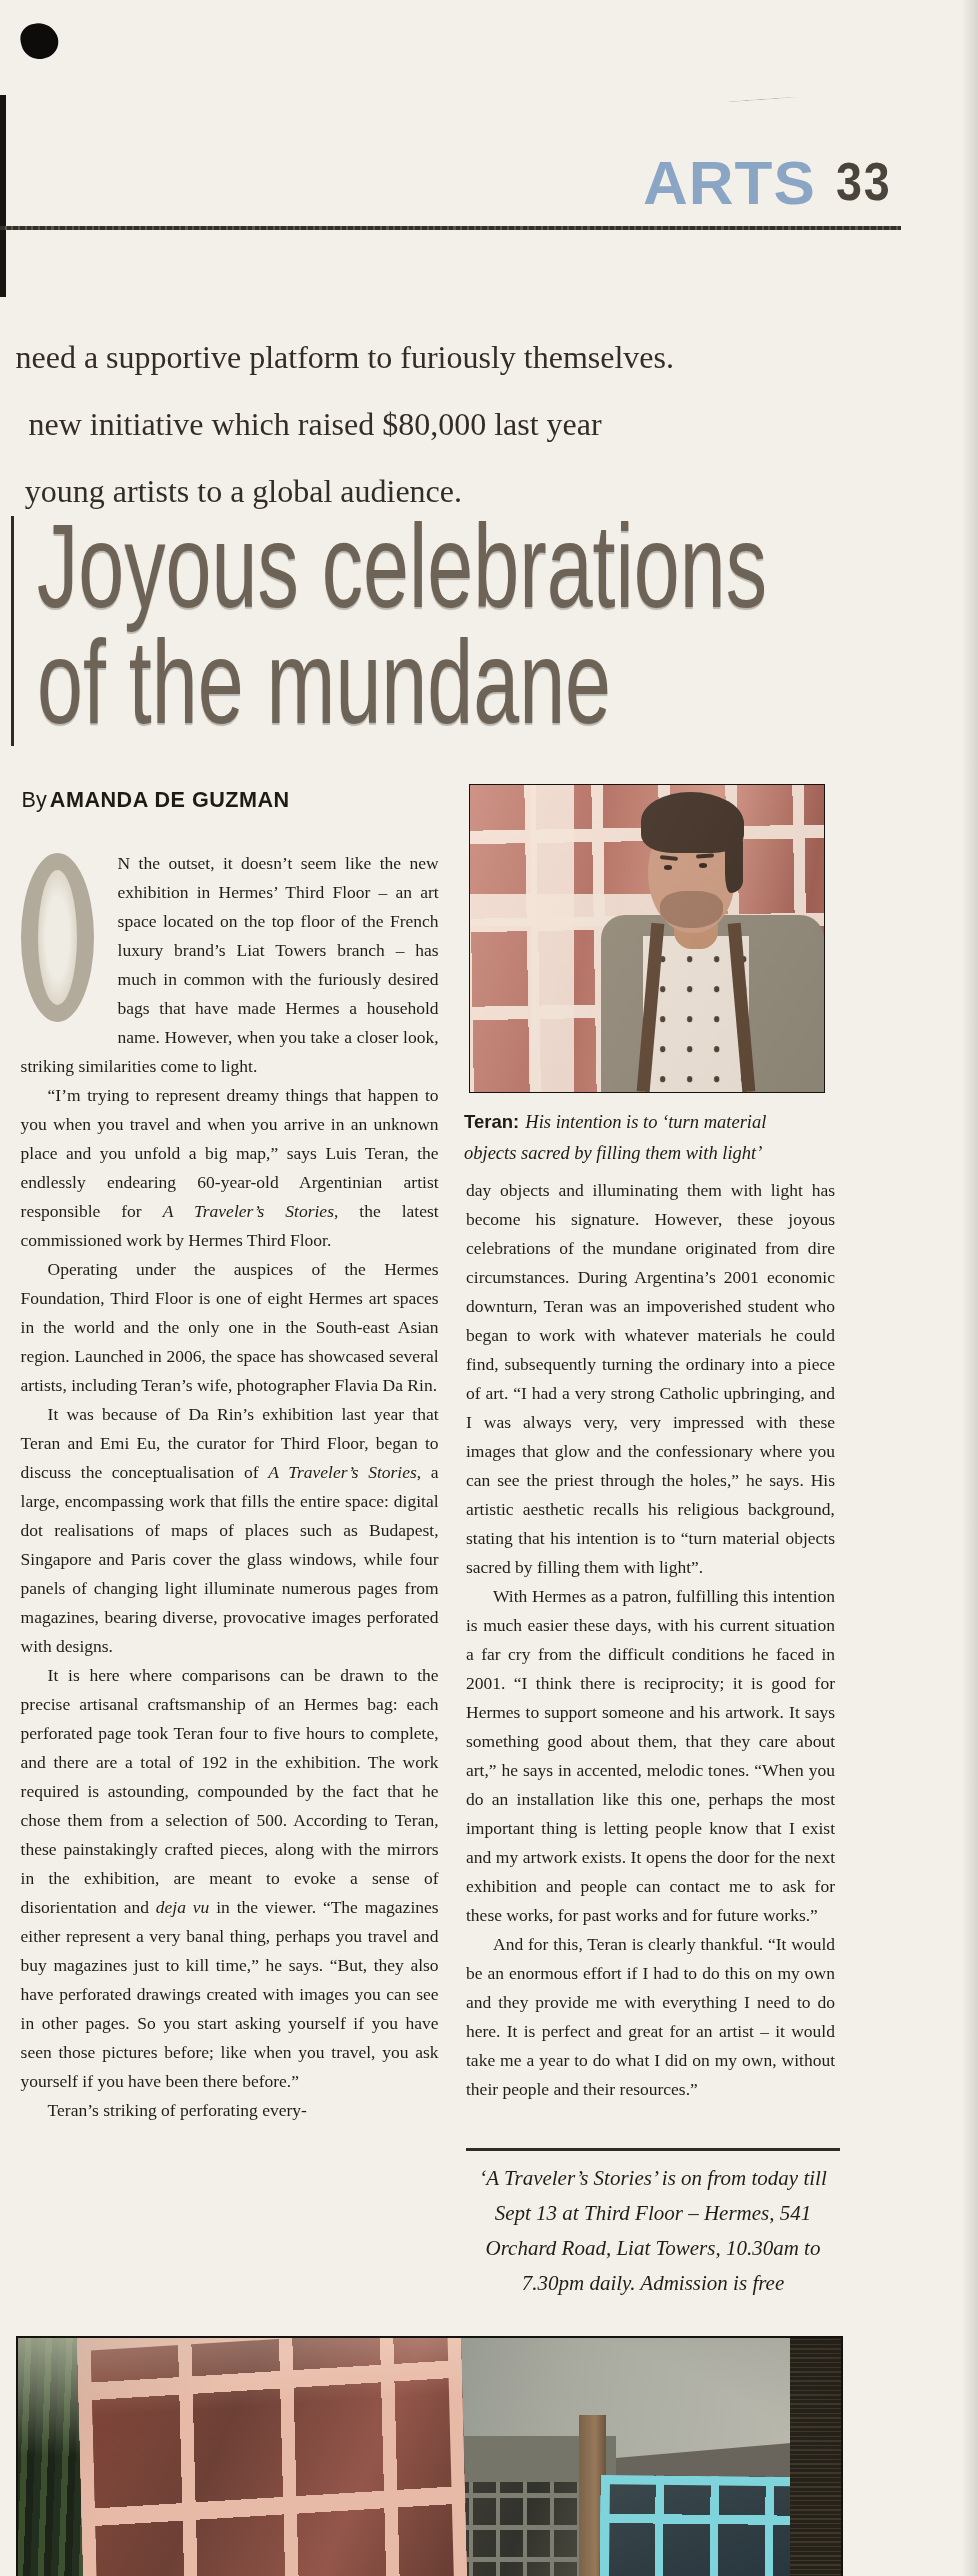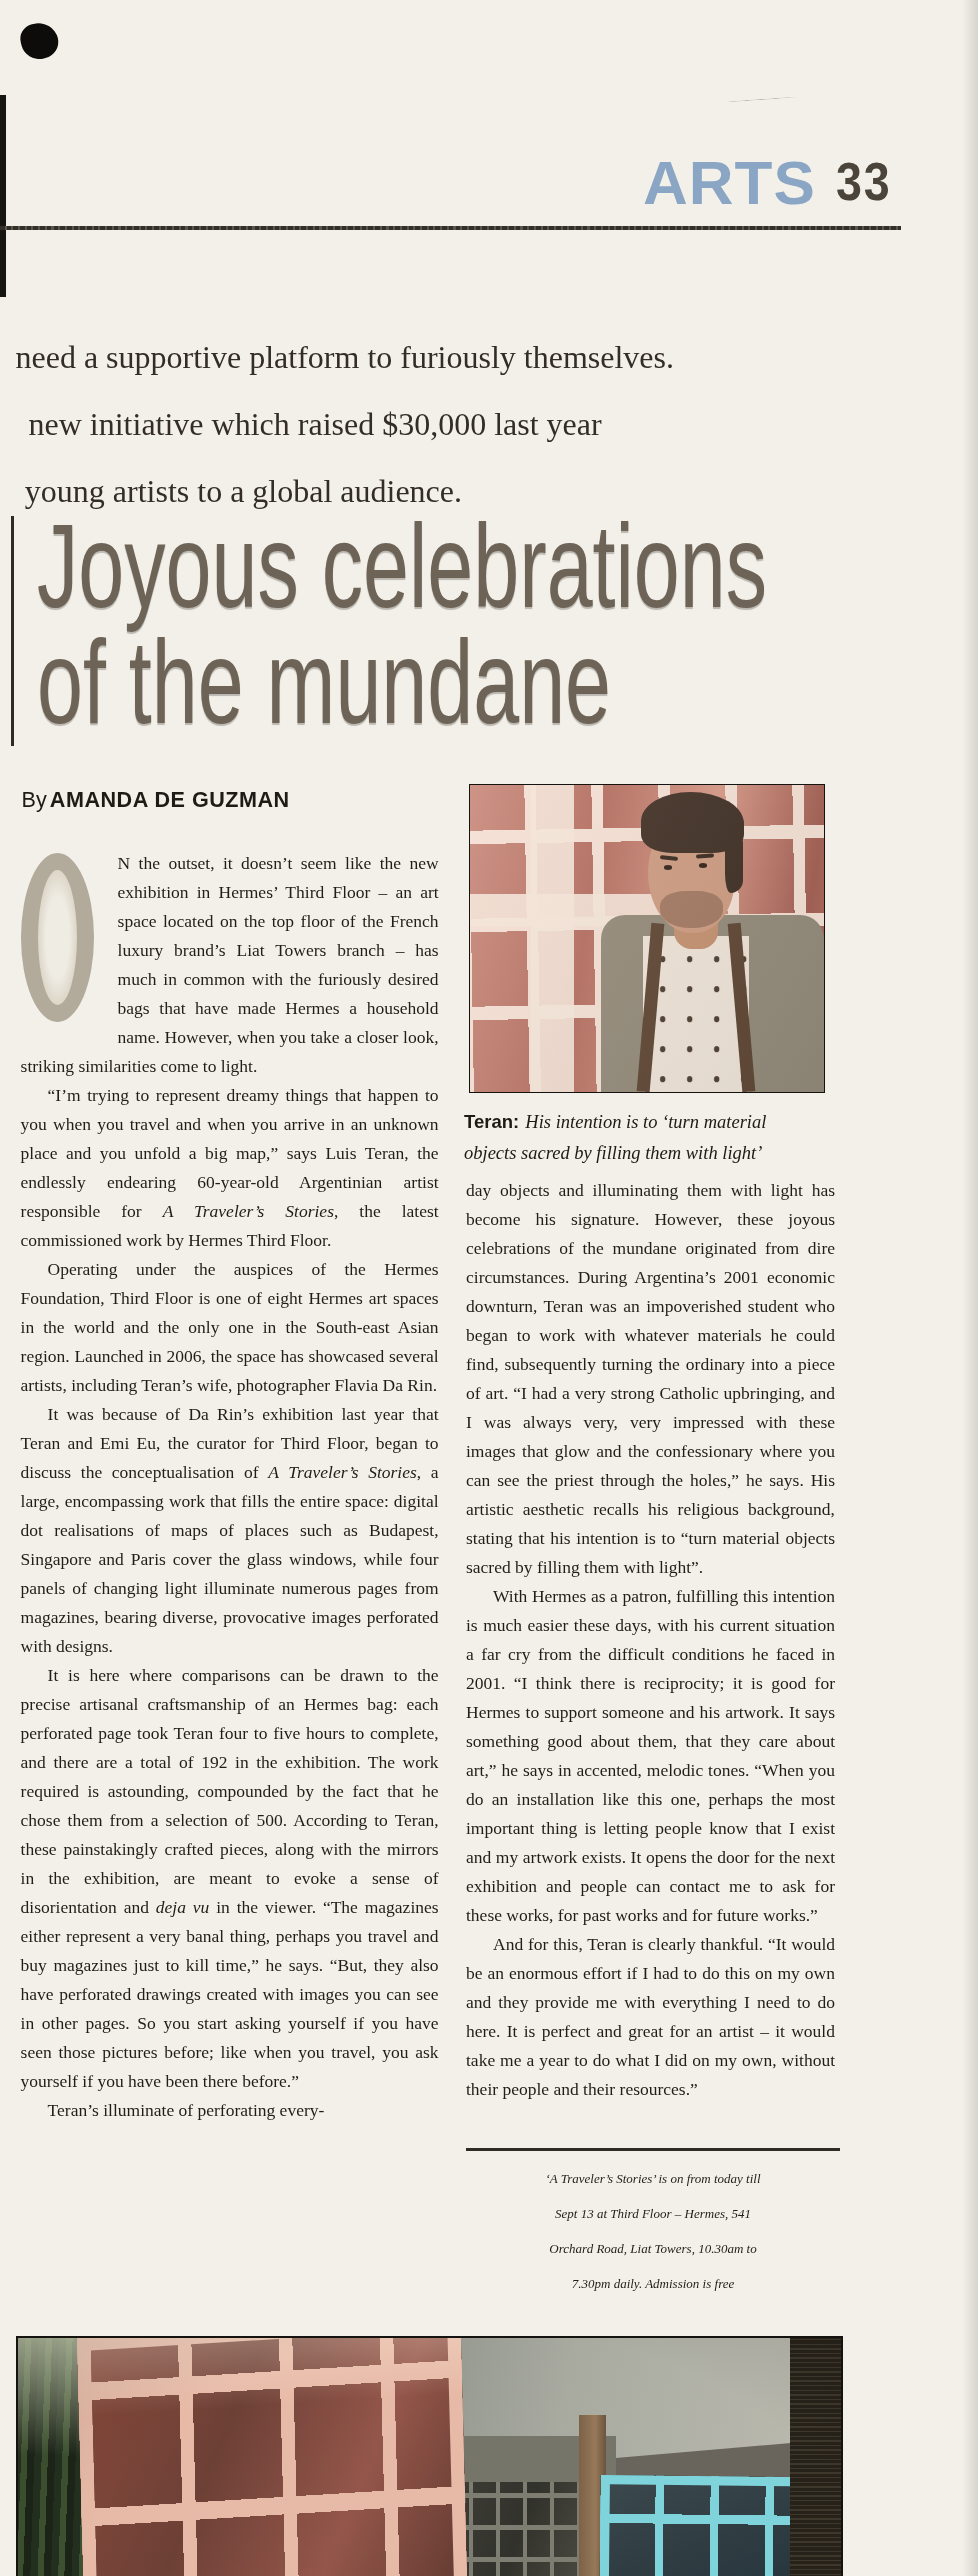--- a/index.html
+++ b/index.html
@@ -69,21 +69,21 @@
   .t-tone{position:absolute;left:0;top:0;width:354px;height:307px;background:linear-gradient(120deg,rgba(244,205,185,.18),rgba(120,90,70,.12));}
 
   
   .caption{position:absolute;font-size:18.5px;line-height:31px;color:#1e1a15;}
   .caption .cap-label{font-family:"Liberation Sans",sans-serif;font-weight:700;font-style:normal;margin-right:6.2px;}
   .caption .cap-text{font-style:italic;}
   .cap-teran{left:464px;top:1106px;width:355px;}
 
   
   .info-rule{position:absolute;left:466px;top:2148px;width:374px;height:2.6px;background:#2e2a24;}
-  .infobox{position:absolute;left:466px;top:2161px;width:374px;font-size:13px;line-height:35px;font-style:italic;color:#211d18;text-align:center;}
+  .infobox{position:absolute;left:466px;top:2161px;width:374px;font-size:21px;line-height:35px;font-style:italic;color:#211d18;text-align:center;}
 
   
   .photo-gallery{position:absolute;left:15.5px;top:2336px;width:823px;height:536px;border:2.1px solid #15130f;box-sizing:content-box;overflow:hidden;background:#6a655c;}
   .g-ceiling{position:absolute;left:319px;top:0;width:504px;height:144px;background:linear-gradient(100deg,#878b81 0%,#a8aaa0 45%,#bcbbb0 100%);clip-path:polygon(0 0,100% 0,100% 70%,0 100%);}
   .g-farwall{position:absolute;left:330px;top:98px;width:268px;height:206px;background:#75756a;}
   .g-fargrid{position:absolute;left:343px;top:144px;width:242px;height:144px;
     background:
       repeating-linear-gradient(90deg,#7d7d72 0 4.1px,rgba(0,0,0,0) 4.1px 27px),
       repeating-linear-gradient(0deg,#7d7d72 0 4.6px,rgba(0,0,0,0) 4.6px 32px),
       linear-gradient(110deg,#4a4a42,#32322c 60%,#55554a);}
@@ -119,21 +119,21 @@
   <div class="edge-strip"></div>
   <div class="pencil"></div>
   <div class="right-shadow"></div>
 
   <div class="hdr-section">ARTS</div>
   <div class="hdr-page">33</div>
   <div class="hdr-rule"></div>
 
   <div class="intro">
     <div class="l1">need a supportive platform to furiously themselves.</div>
-    <div class="l2">new initiative which raised $30,000 last year</div>
+    <div class="l2">new initiative which raised $80,000 last year</div>
     <div class="l3">young artists to a global audience.</div>
   </div>
 
   <div class="head-rule"></div>
   <div class="headline">
     <div>Joyous celebrations</div>
     <div>of the mundane</div>
   </div>
 
   <div class="byline">
@@ -143,21 +143,21 @@
   <div class="bodycol col1">
     <p>
       <span class="dropcap-wrap">
           <span class="dropcap-ring"></span>
         </span><span>N the outset, it doesn’t seem like the new exhibition in Hermes’ Third Floor – an art space located on the top floor of the French luxury brand’s Liat Towers branch – has much in common with the furiously desired bags that have made Hermes a household name. However, when you take a closer look, striking similarities come to light.</span>
     </p>
     <p class="ind"><span>“I’m trying to represent dreamy things that happen to you when you travel and when you arrive in an unknown place and you unfold a big map,” says Luis Teran, the endlessly endearing 60-year-old Argentinian artist responsible for </span><span style="font-style: italic;">A Traveler’s Stories</span><span>, the latest commissioned work by Hermes Third Floor.</span></p>
     <p class="ind">Operating under the auspices of the Hermes Foundation, Third Floor is one of eight Hermes art spaces in the world and the only one in the South-east Asian region. Launched in 2006, the space has showcased several artists, including Teran’s wife, photographer Flavia Da Rin.</p>
     <p class="ind"><span>It was because of Da Rin’s exhibition last year that Teran and Emi Eu, the curator for Third Floor, began to discuss the conceptualisation of </span><span style="font-style: italic;">A Traveler’s Stories</span><span>, a large, encompassing work that fills the entire space: digital dot realisations of maps of places such as Budapest, Singapore and Paris cover the glass windows, while four panels of changing light illuminate numerous pages from magazines, bearing diverse, provocative images perforated with designs.</span></p>
     <p class="ind"><span>It is here where comparisons can be drawn to the precise artisanal craftsmanship of an Hermes bag: each perforated page took Teran four to five hours to complete, and there are a total of 192 in the exhibition. The work required is astounding, compounded by the fact that he chose them from a selection of 500. According to Teran, these painstakingly crafted pieces, along with the mirrors in the exhibition, are meant to evoke a sense of disorientation and </span><span style="font-style: italic;">deja vu</span><span> in the viewer. “The magazines either represent a very banal thing, perhaps you travel and buy magazines just to kill time,” he says. “But, they also have perforated drawings created with images you can see in other pages. So you start asking yourself if you have seen those pictures before; like when you travel, you ask yourself if you have been there before.”</span></p>
-    <p class="ind">Teran’s illuminate of perforating every-</p>
+    <p class="ind">Teran’s striking of perforating every-</p>
   </div>
 
   <div class="photo-teran">
     <div class="t-wall"></div>
     <div class="t-white-v"></div>
     <div class="t-white-h"></div>
     <div class="t-cardigan"></div>
     <div class="t-shirt"></div>
     <div class="t-strap l"></div>
     <div class="t-strap r"></div>

